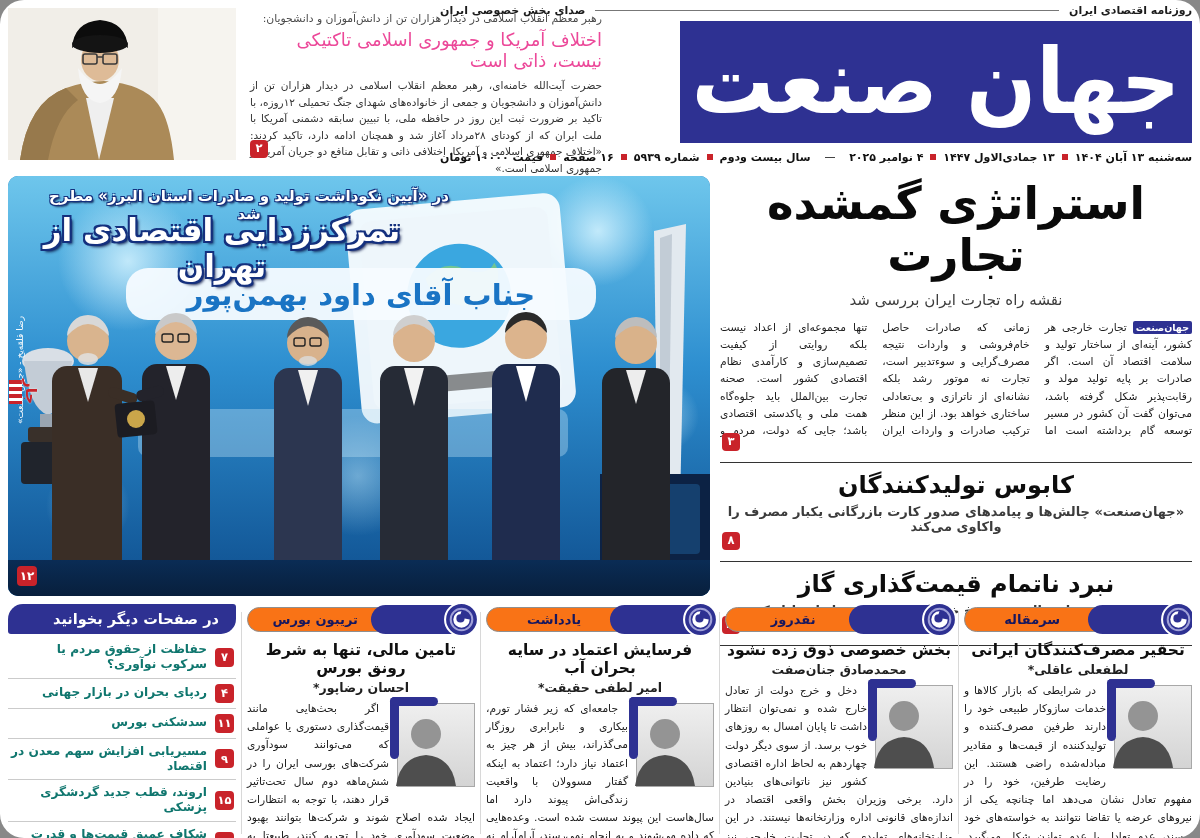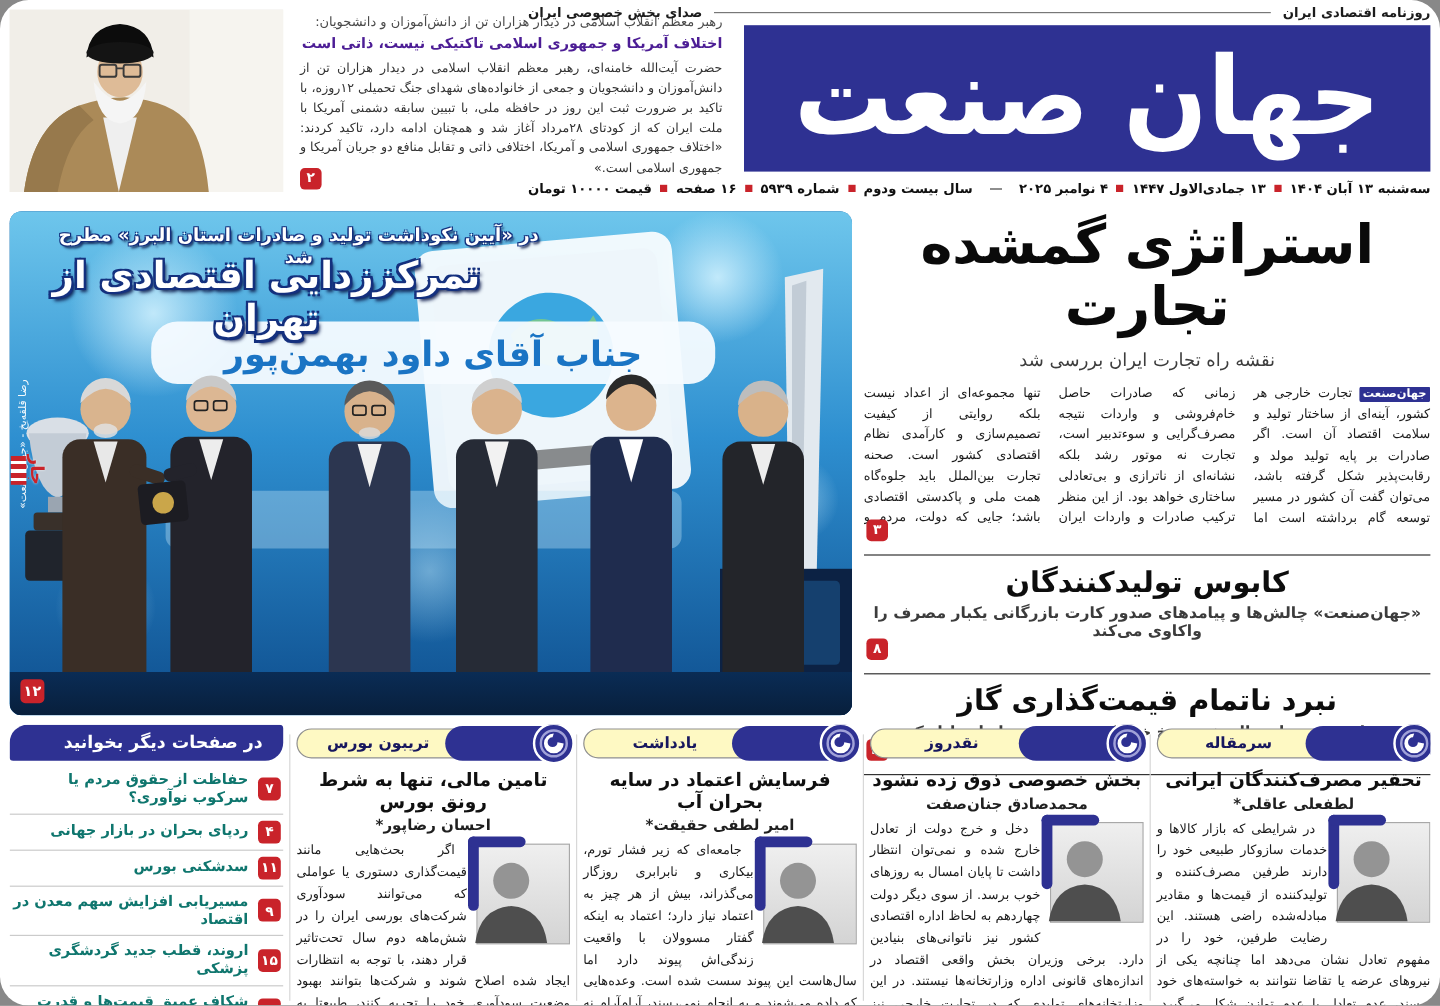--- a/index.html
+++ b/index.html
@@ -6,29 +6,29 @@
   html,body { background:#888; }
   #page {
     position:relative; width:1200px; height:838px; margin:0 auto;
     background:#fff; overflow:hidden; direction:rtl;
     font-family:"DejaVu Sans", sans-serif; color:#111;border-radius:24px;
   }
   
   .leader-photo{position:absolute;left:8px;top:8px;width:228px;height:152px;background:#f0ede7;overflow:hidden;}
   .leader{position:absolute;left:250px;top:12px;width:352px;height:148px;}
   .leader .kicker{font-size:10.8px;color:#4a4a4a;margin-bottom:4px;}
-  .leader .hl{font-size:12px;font-weight:bold;color:#4c1d95;margin-bottom:6px;}
+  .leader .hl{font-size:18px;font-weight:normal;color:#ec4899;margin-bottom:6px;}
   .leader .body{font-size:10.5px;line-height:1.58;text-align:justify;color:#333;}
   .red-badge{display:inline-flex;align-items:center;justify-content:center;width:18px;height:18px;
     background:#c9232a;color:#fff;border-radius:4px;font-size:11.5px;font-weight:bold;line-height:1;}
   .leader .red-badge{position:absolute;left:0;bottom:2px;}
   .mh{position:absolute;left:440px;top:3px;width:752px;}
   .mh-top{display:flex;align-items:center;height:15px;font-size:11px;font-weight:bold;color:#1c1c1c;}
   .mh-top .rule{flex:1;border-top:1px solid #777;margin:0 10px;}
-  .mh-box{margin-left:172px;width:572px;height:122px;background:#2e3192;display:flex;align-items:center;justify-content:center;margin-top:3px;}
+  .mh-box{margin-left:172px;width:512px;height:122px;background:#2e3192;display:flex;align-items:center;justify-content:center;margin-top:3px;}
   .mh-logo{color:#fff;font-size:82px;font-weight:bold;line-height:1;transform:scaleY(1.1);white-space:nowrap;}
   .mh-dates{display:flex;align-items:center;height:24px;font-size:11px;font-weight:bold;color:#101010;margin-top:2px;}
   .segs{display:flex;align-items:center;white-space:nowrap;}
   .seg{display:flex;align-items:center;}
   .seg + .seg::before{content:'';display:block;width:6px;height:6px;background:#c9232a;margin:0 7px;}
   .dl-rule{flex:1;border-top:1px solid #444;margin:0 14px;}
   
   .main-photo{position:absolute;left:8px;top:176px;width:702px;height:420px;border-radius:10px;overflow:hidden;background:#1b74b8;}
   .ph-kicker{position:absolute;top:11px;left:30px;right:250px;text-align:center;font-size:15px;font-weight:bold;color:#fff;
     text-shadow:-1px -1px 0 #14307e,1px -1px 0 #14307e,-1px 1px 0 #14307e,1px 1px 0 #14307e,2px 2px 2px rgba(8,20,70,.85);}
@@ -52,21 +52,21 @@
   .lead-wrap .red-badge{position:absolute;left:2px;bottom:0;}
   .rule-dark{border:0;border-top:1.2px solid #333;margin:11px 0 6px;}
   .h2{font-size:24px;font-weight:bold;text-align:center;color:#0d0d0d;margin:8px 0 5px;}
   .deck-row{position:relative;padding-bottom:16px;}
   .deck2{font-size:13px;font-weight:bold;color:#3c3c3c;text-align:center;}
   .deck-row .red-badge{position:absolute;left:2px;bottom:0;}
   
   .bottom{position:absolute;left:8px;top:604px;width:1184px;height:234px;display:flex;gap:11px;overflow:hidden;}
   .bcol{width:228px;flex:0 0 228px;position:relative;}
   .bcol::after{content:'';position:absolute;left:-6px;top:8px;bottom:4px;width:1px;background:#d8d8d8;}
-  .col-head{position:relative;height:25px;border:1.5px solid #8f8f8f;border-radius:13px;background:#fef9c3;margin:3px 0 9px;}
+  .col-head{position:relative;height:25px;border:1.5px solid #8f8f8f;border-radius:13px;background:#f97316;margin:3px 0 9px;}
   .col-head .label{position:absolute;left:10px;right:45%;top:0;bottom:0;display:flex;align-items:center;justify-content:center;
     font-size:13px;font-weight:bold;color:#17175e;}
   .col-head .pill{position:absolute;right:-1px;top:-3px;width:46%;height:29px;background:#2e3192;border-radius:15px;}
   .col-head .cicon{position:absolute;right:-6px;top:-7px;width:37px;height:37px;}
   .col-title{font-size:15.5px;font-weight:bold;text-align:center;color:#101010;margin:0 0 3px;}
   .col-author{font-size:12.5px;font-weight:bold;text-align:center;color:#1f1f1f;margin-bottom:5px;}
   .col-body{font-size:10.7px;line-height:1.7;text-align:justify;color:#1b1b1b;text-indent:10px;}
   .aphoto{float:right;width:78px;height:84px;margin:3px 0 5px 8px;border:1px solid #a8a8a8;
     background:linear-gradient(#efefef,#d4d4d4);position:relative;}
   .aphoto::before{content:'';position:absolute;left:-8px;top:-7px;width:9px;height:62px;background:#2e3192;border-radius:5px;}

